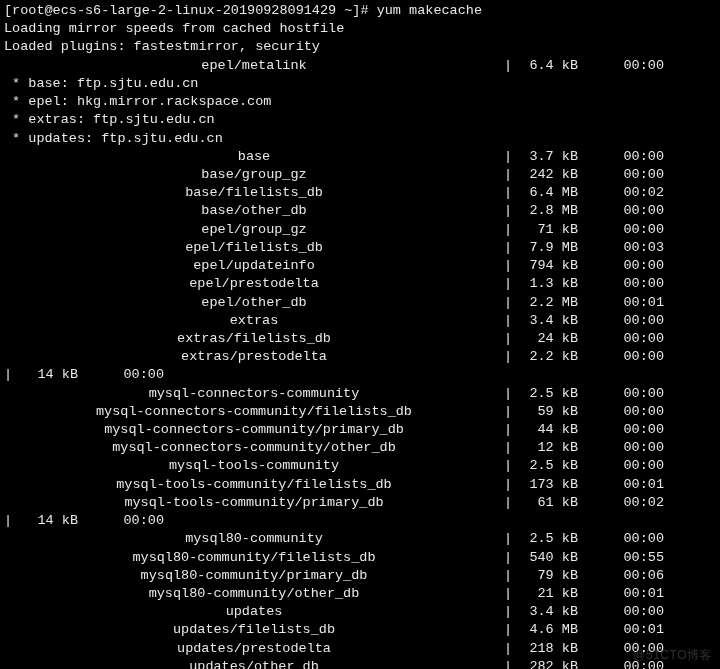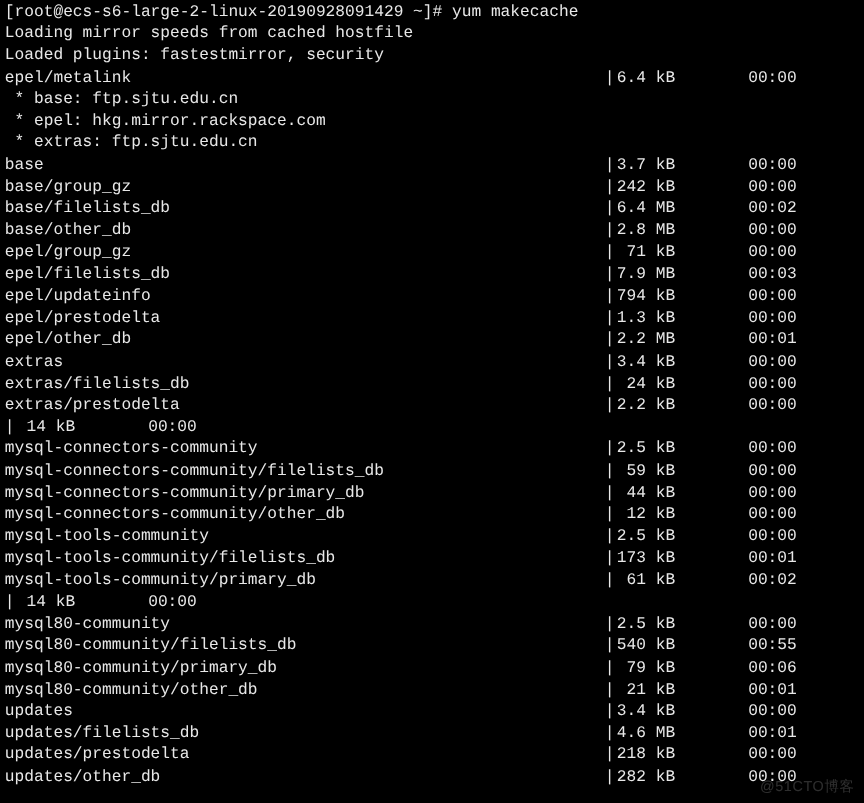--- a/index.html
+++ b/index.html
@@ -13,23 +13,23 @@
       width: 720px;
       height: 669px;
       overflow: hidden;
       position: relative;
     }
     .prompt-line { white-space: pre; }
     .row {
       display: flex;
       white-space: pre;
     }
-    .name { flex: 0 0 500px; overflow: hidden; }
+    .name { flex: 0 0 500px; overflow: hidden; text-align: center; }
     .sep  { flex: 0 0 10px; text-align: left; }
-    .size { flex: 0 0 70px; padding-right: 6px;}
+    .size { flex: 0 0 70px; text-align: right; padding-right: 6px;}
     .time { flex: 0 0 80px; text-align: right; }
     .plain { white-space: pre; }
     .watermark {
       position: absolute;
       right: 8px;
       bottom: 6px;
       color: rgba(255,255,255,0.18);
       font-family: sans-serif;
       font-size: 12px;
       letter-spacing: 0.5px;
@@ -51,20 +51,21 @@
     <span class="name">epel/metalink</span>
     <span class="sep">|</span>
     <span class="size">6.4 kB</span>
     <span class="time">00:00</span>
   </div>
 
   <div id="mirror-lines">
       <div class="plain"> * base: ftp.sjtu.edu.cn</div>
       <div class="plain"> * epel: hkg.mirror.rackspace.com</div>
       <div class="plain"> * extras: ftp.sjtu.edu.cn</div>
+      <div class="plain"> * updates: ftp.sjtu.edu.cn</div>
     </div>
   <div id="rows">
       <div class="row"><span class="name">base</span><span class="sep">|</span><span class="size">3.7 kB</span><span class="time">00:00</span></div>
       <div class="row"><span class="name">base/group_gz</span><span class="sep">|</span><span class="size">242 kB</span><span class="time">00:00</span></div>
       <div class="row"><span class="name">base/filelists_db</span><span class="sep">|</span><span class="size">6.4 MB</span><span class="time">00:02</span></div>
       <div class="row"><span class="name">base/other_db</span><span class="sep">|</span><span class="size">2.8 MB</span><span class="time">00:00</span></div>
       <div class="row"><span class="name">epel/group_gz</span><span class="sep">|</span><span class="size"> 71 kB</span><span class="time">00:00</span></div>
       <div class="row"><span class="name">epel/filelists_db</span><span class="sep">|</span><span class="size">7.9 MB</span><span class="time">00:03</span></div>
       <div class="row"><span class="name">epel/updateinfo</span><span class="sep">|</span><span class="size">794 kB</span><span class="time">00:00</span></div>
       <div class="row"><span class="name">epel/prestodelta</span><span class="sep">|</span><span class="size">1.3 kB</span><span class="time">00:00</span></div>

